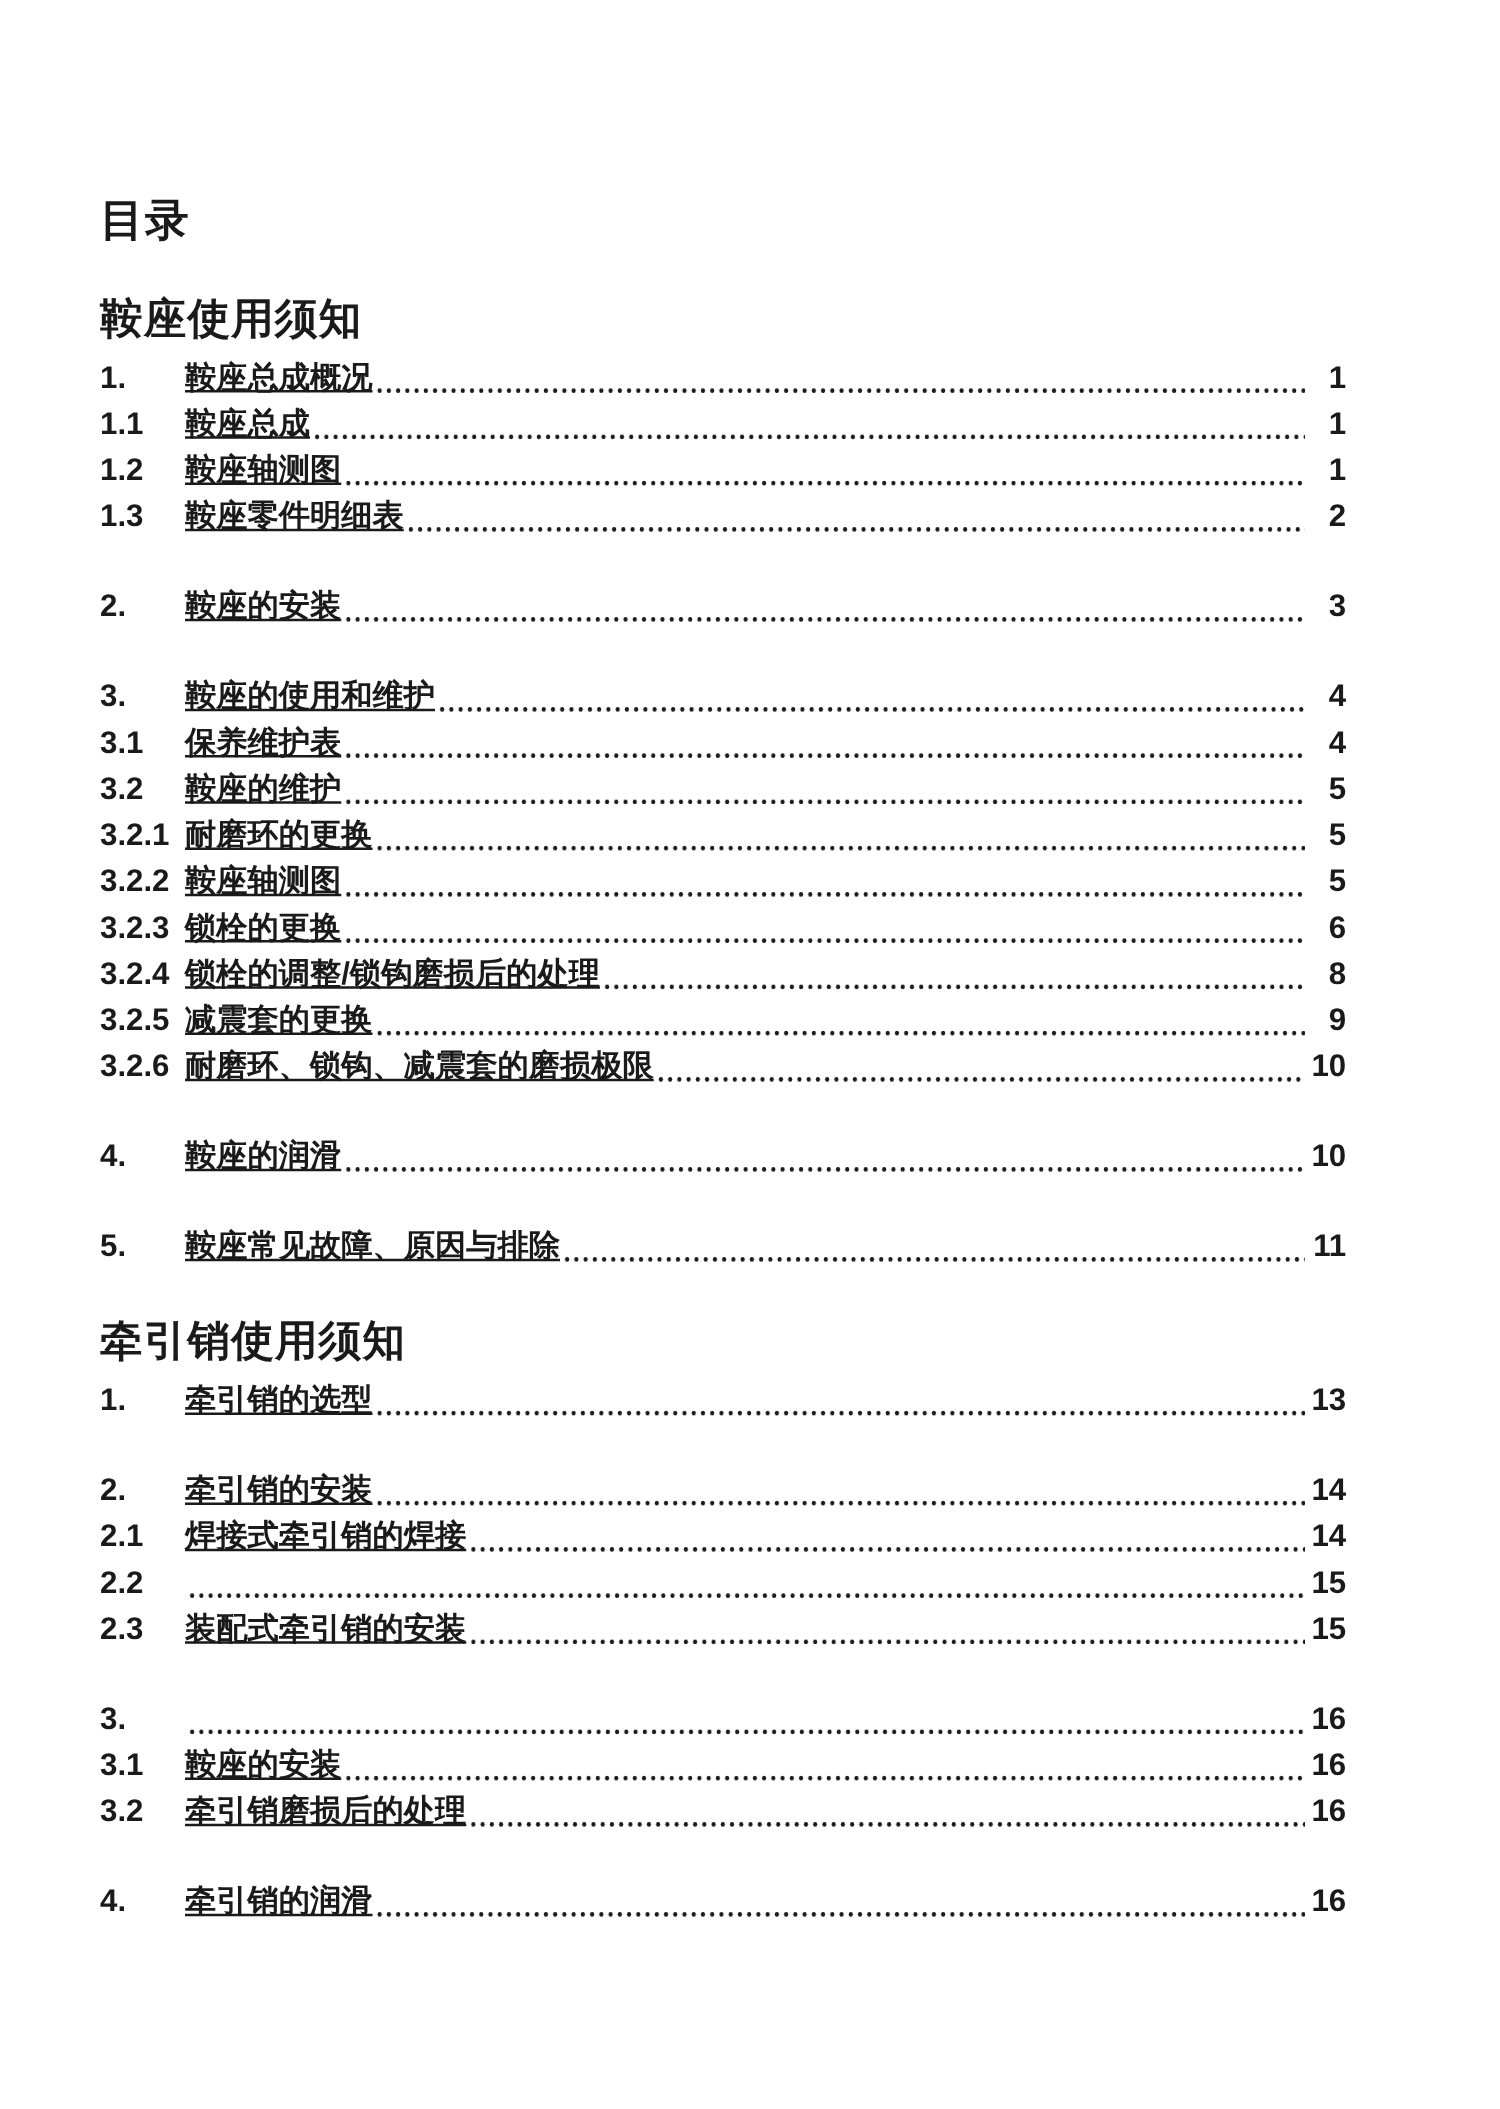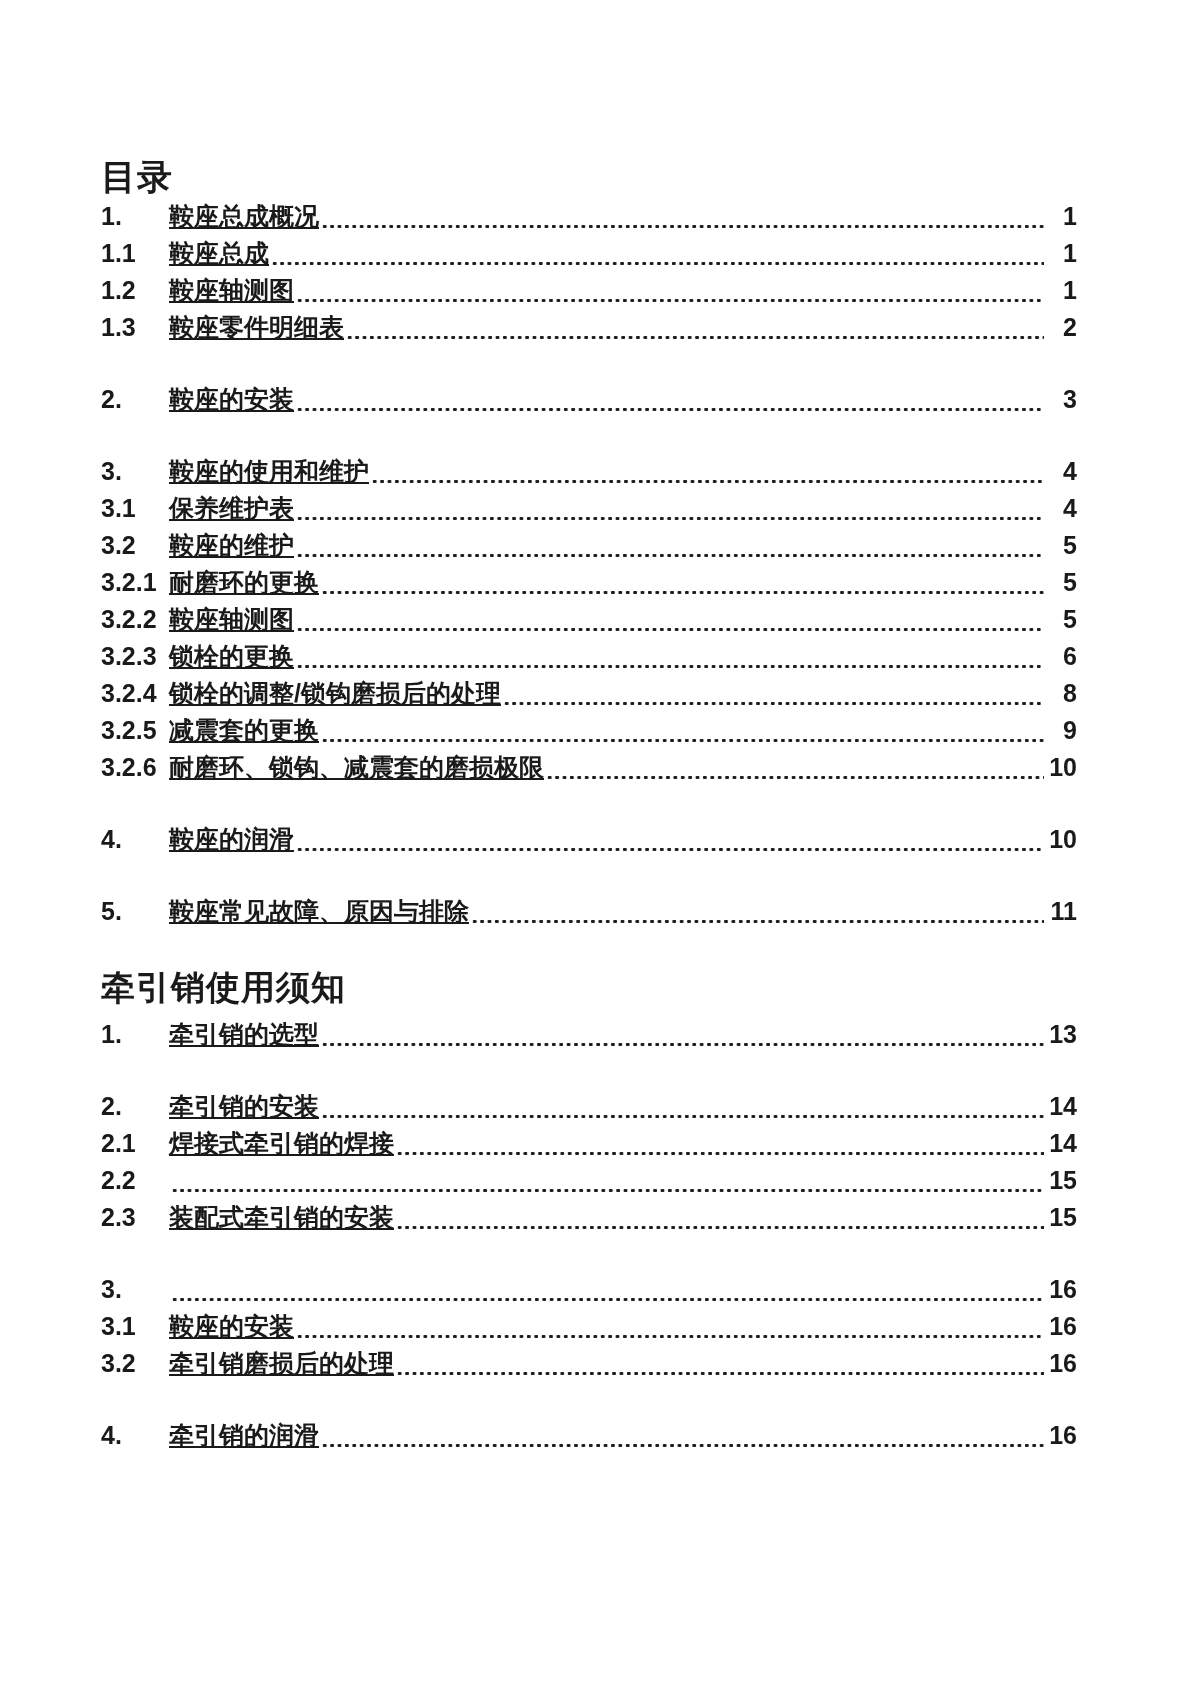--- a/index.html
+++ b/index.html
@@ -8,21 +8,21 @@
     height: 1687px;
     background: #ffffff;
     color: #1a1a1a;
     font-family: "Liberation Sans", sans-serif;
     overflow: hidden;
   }
   .page {
     box-sizing: border-box;
     width: 1200px;
     height: 1687px;
-    padding: 156px 123px 0 101px;
+    padding: 156px 123px 0 80px;
   }
   .doc-title {
     font-size: 35px;
     font-weight: 800;
     line-height: 42px;
     margin: 0;
     letter-spacing: 1px;
   }
   .section-heading {
     font-size: 34px;
@@ -64,20 +64,21 @@
     text-align: right;
   }
 </style>
 </head>
 <body>
 
 <div class="page">
   <h1 class="doc-title">目录</h1>
   <div id="sections">
       <section class="toc-section">
+        <h2 class="section-heading">鞍座使用须知</h2>
         <div class="toc-row">
           <span class="num">1.</span>
           <span class="entry-title">鞍座总成概况</span>
           <span class="dots"></span>
           <span class="pg">1</span>
         </div>
         <div class="toc-row">
           <span class="num">1.1</span>
           <span class="entry-title">鞍座总成</span>
           <span class="dots"></span>

